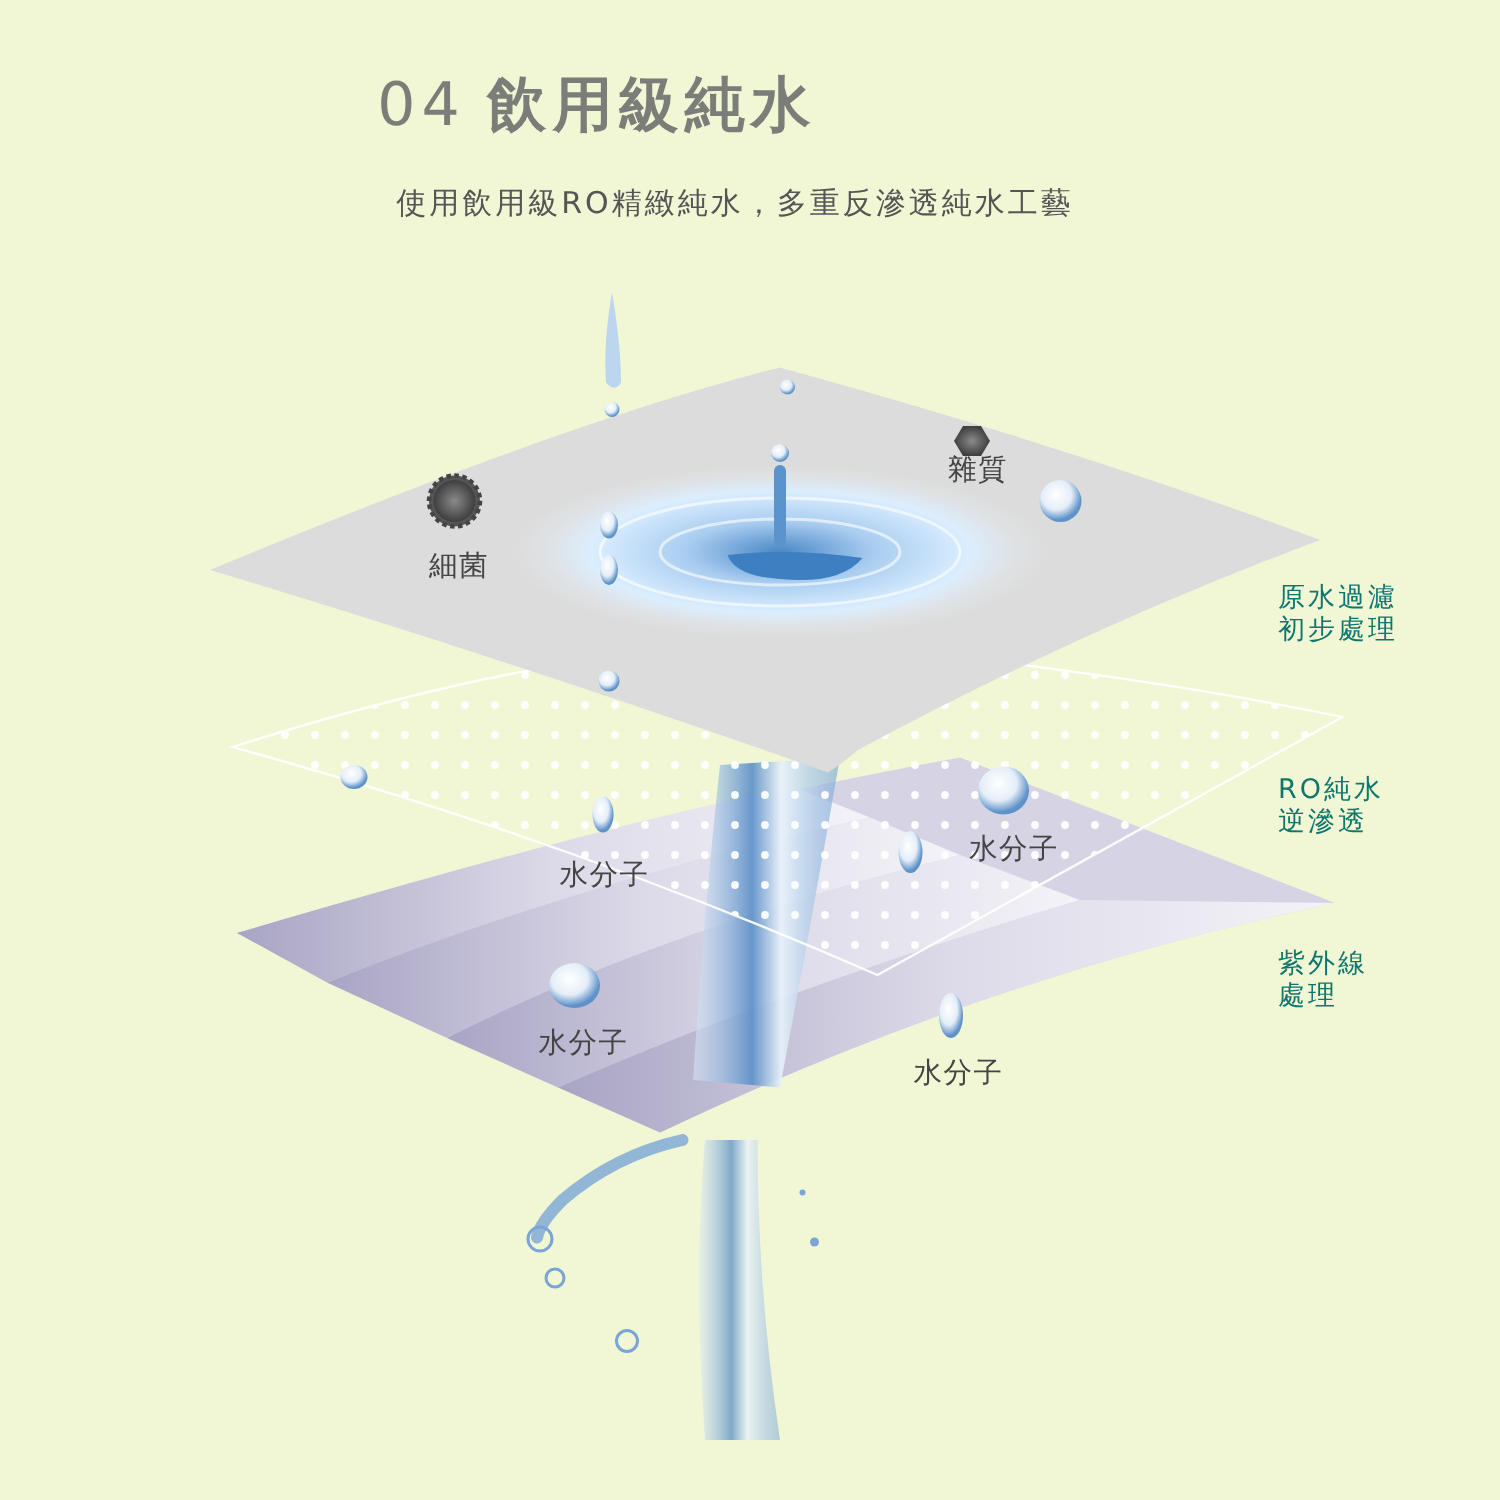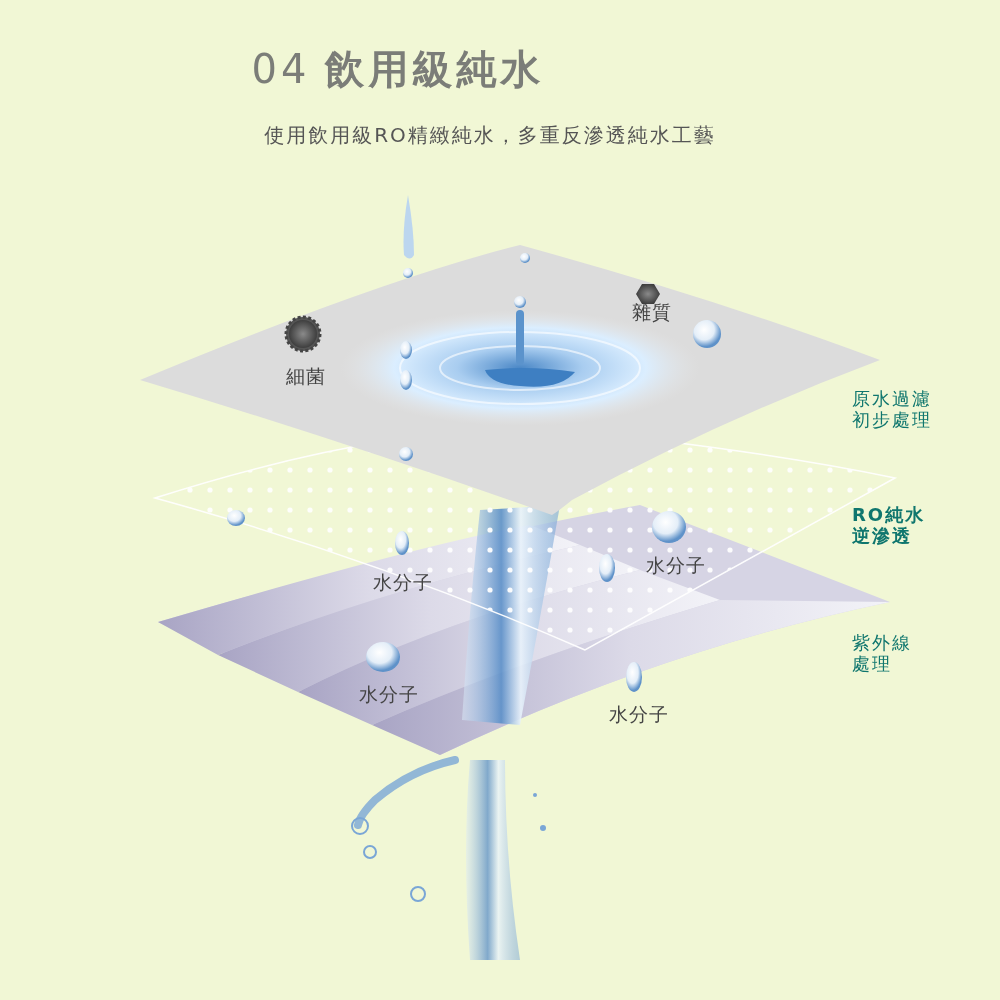--- a/index.html
+++ b/index.html
@@ -131,20 +131,20 @@
 <div class="lbl" style="left:632px;top:300px;">雜質</div>
 <div class="lbl" style="left:373px;top:570px;">水分子</div>
 <div class="lbl" style="left:646px;top:553px;">水分子</div>
 <div class="lbl" style="left:359px;top:682px;">水分子</div>
 <div class="lbl" style="left:609px;top:702px;">水分子</div>
 
 <div class="side-lbl" style="left:852px;top:388px;">
   <div>原水過濾</div>
   <div>初步處理</div>
 </div>
-<div class="side-lbl" style="left:852px;top:504px;font-weight:bold;">
+<div class="side-lbl" style="left:852px;top:516px;">
   <div>RO純水</div>
   <div>逆滲透</div>
 </div>
 <div class="side-lbl" style="left:852px;top:632px;">
   <div>紫外線</div>
   <div>處理</div>
 </div>
 
 </body></html>

